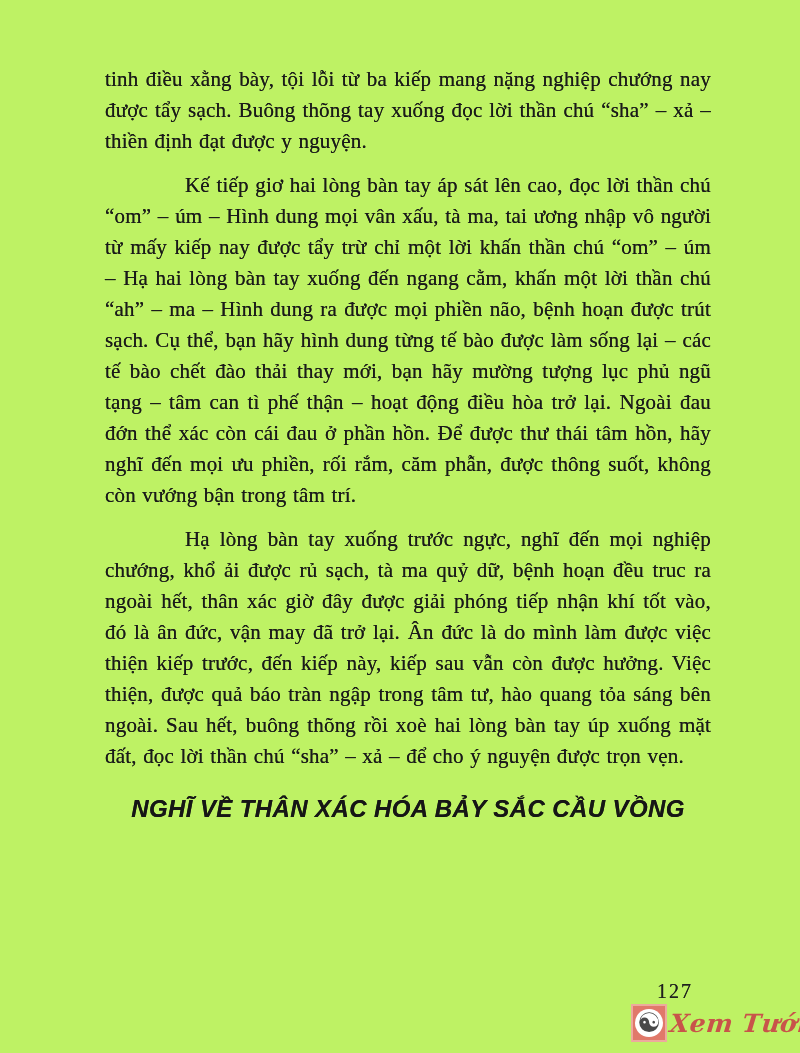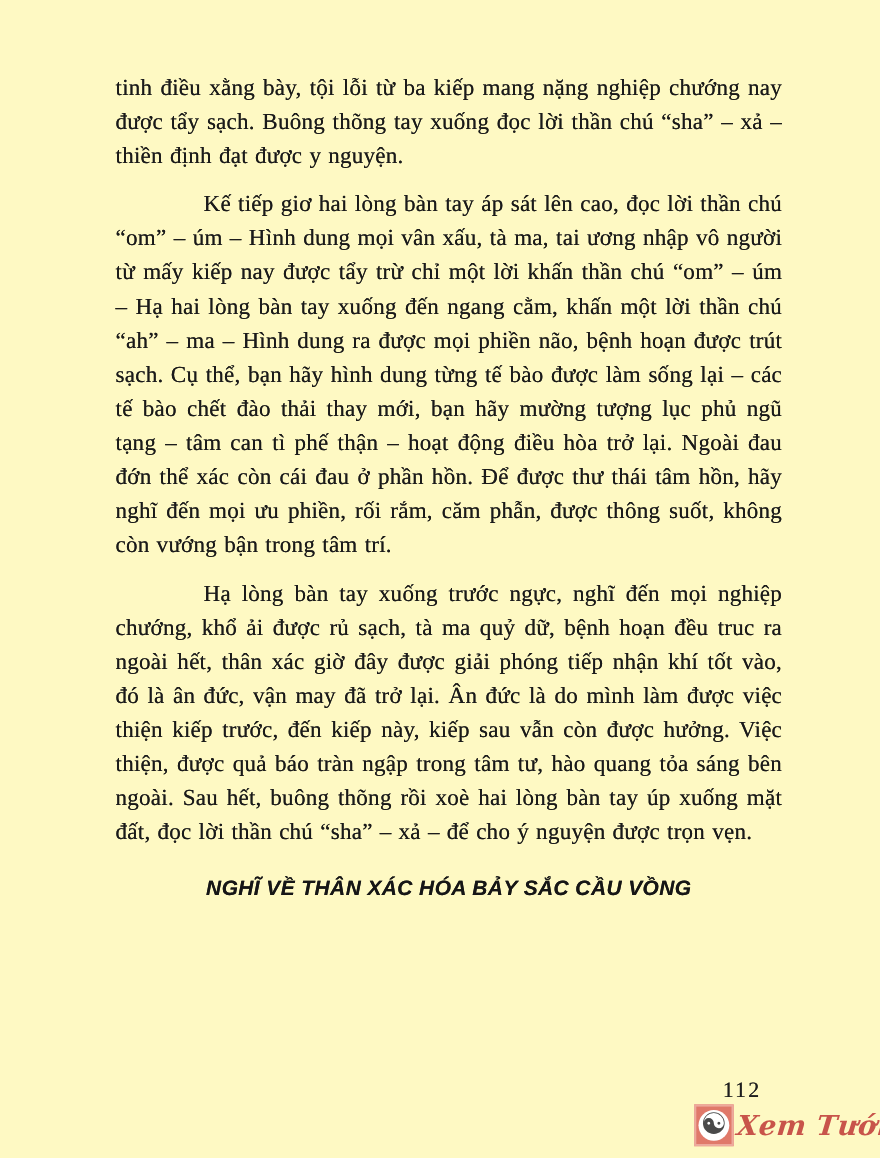--- a/index.html
+++ b/index.html
@@ -4,21 +4,21 @@
 <style>
   html, body {
     margin: 0;
     padding: 0;
     background: #ffffff;
   }
   .page {
     position: relative;
     width: 800px;
     height: 1053px;
-    background: #fef9c3;
+    background: #bef264;
     overflow: hidden;
     font-family: "Liberation Serif", "DejaVu Serif", serif;
     color: #1a1a1a;
   }
   .text-column {
     position: absolute;
     left: 105px;
     top: 64px;
     width: 606px;
   }
@@ -32,21 +32,21 @@
     word-spacing: 1px;
   }
   .body-par.indent {
     text-indent: 80px;
   }
   .section-heading {
     margin: 22px 0 20px 0;
     font-family: "Liberation Sans", "DejaVu Sans", sans-serif;
     font-style: italic;
     font-weight: bold;
-    font-size: 19px;
+    font-size: 24px;
     line-height: 30px;
     text-align: center;
     letter-spacing: 0.4px;
     color: #161616;
     text-shadow: 0 0 0.6px rgba(20,20,20,0.9);
     white-space: nowrap;
   }
   .page-number {
     position: absolute;
     top: 980px;
@@ -108,21 +108,21 @@
     <p class="body-par">tinh điều xằng bày, tội lỗi từ ba kiếp mang nặng nghiệp chướng nay được tẩy sạch. Buông thõng tay xuống đọc lời thần chú “sha” – xả – thiền định đạt được y nguyện.</p>
 
     <p class="body-par indent">Kế tiếp giơ hai lòng bàn tay áp sát lên cao, đọc lời thần chú “om” – úm – Hình dung mọi vân xấu, tà ma, tai ương nhập vô người từ mấy kiếp nay được tẩy trừ chỉ một lời khấn thần chú “om” – úm – Hạ hai lòng bàn tay xuống đến ngang cằm, khấn một lời thần chú “ah” – ma – Hình dung ra được mọi phiền não, bệnh hoạn được trút sạch. Cụ thể, bạn hãy hình dung từng tế bào được làm sống lại – các tế bào chết đào thải thay mới, bạn hãy mường tượng lục phủ ngũ tạng – tâm can tì phế thận – hoạt động điều hòa trở lại. Ngoài đau đớn thể xác còn cái đau ở phần hồn. Để được thư thái tâm hồn, hãy nghĩ đến mọi ưu phiền, rối rắm, căm phẫn, được thông suốt, không còn vướng bận trong tâm trí.</p>
 
     <p class="body-par indent">Hạ lòng bàn tay xuống trước ngực, nghĩ đến mọi nghiệp chướng, khổ ải được rủ sạch, tà ma quỷ dữ, bệnh hoạn đều truc ra ngoài hết, thân xác giờ đây được giải phóng tiếp nhận khí tốt vào, đó là ân đức, vận may đã trở lại. Ân đức là do mình làm được việc thiện kiếp trước, đến kiếp này, kiếp sau vẫn còn được hưởng. Việc thiện, được quả báo tràn ngập trong tâm tư, hào quang tỏa sáng bên ngoài. Sau hết, buông thõng rồi xoè hai lòng bàn tay úp xuống mặt đất, đọc lời thần chú “sha” – xả – để cho ý nguyện được trọn vẹn.</p>
 
     <h2 class="section-heading">NGHĨ VỀ THÂN XÁC HÓA BẢY SẮC CẦU VỒNG</h2>
 
   </div>
 
-  <div class="page-number">112</div>
+  <div class="page-number">127</div>
 
   <div class="watermark">
     <span class="wm-icon">
       <span class="wm-glyph">☯</span>
     </span>
     <span class="wm-text">Xem Tướng.net</span>
   </div>
 
 </div>
 

